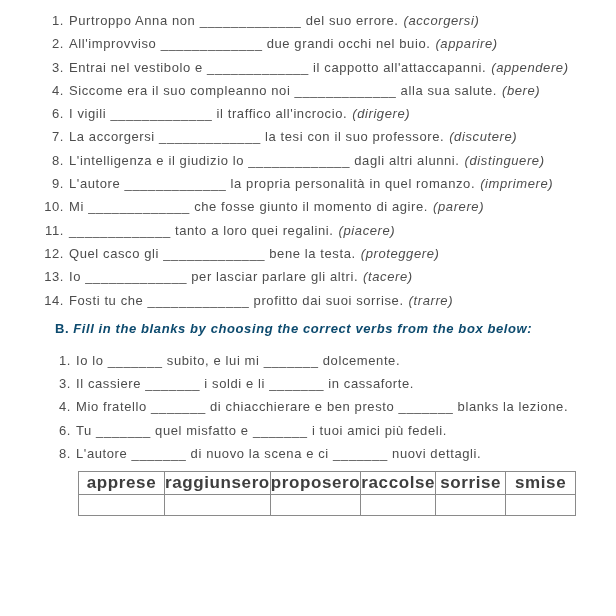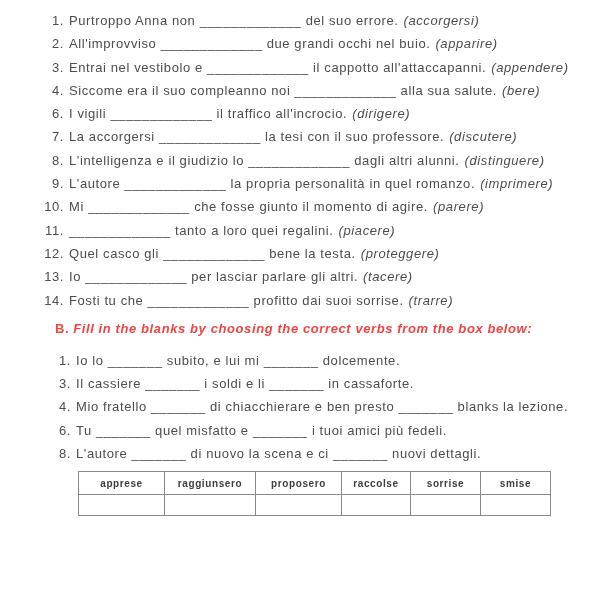--- a/index.html
+++ b/index.html
@@ -14,35 +14,35 @@
   .list-a { margin-top: 9px; }
   .row { line-height: 23.3px; white-space: nowrap; }
   .row.a { padding-left: 44px; }
   .row.a .num { display: inline-block; width: 20px; text-align: right; margin-right: 5px; }
   .row.b { padding-left: 59px; }
   .row.b .num { display: inline-block; width: 12px; text-align: right; margin-right: 5px; }
   .verb { font-style: italic; margin-left: 5px; }
   .b-heading {
     margin: 9px 0 12px 55px;
     font-weight: bold;
-    color: #ef4444;
+    color: #0c4a6e;
     line-height: 16px;
     white-space: nowrap;
   }
   .b-heading .instr { font-style: italic; margin-left: 4px; }
   .list-b { margin-top: 5px; }
   table.word-box { border-collapse: collapse; margin: 6px 0 0 78px; table-layout: fixed; }
   table.word-box td {
     border: 1px solid #8a8a8a;
     text-align: center;
     font-weight: bold;
     color: #3e3e3e;
     height: 22px;
     padding: 0;
-    font-size: 10px;
+    font-size: 17px;
     letter-spacing: 0.6px;
     overflow: hidden;
   }
   table.word-box col.c1 { width: 86px; }
   table.word-box col.c2 { width: 91px; }
   table.word-box col.c3 { width: 86px; }
   table.word-box col.c4 { width: 69px; }
   table.word-box col.c5 { width: 70px; }
   table.word-box col.c6 { width: 70px; }
   table.word-box tr.clipped td { height: 20px; }

